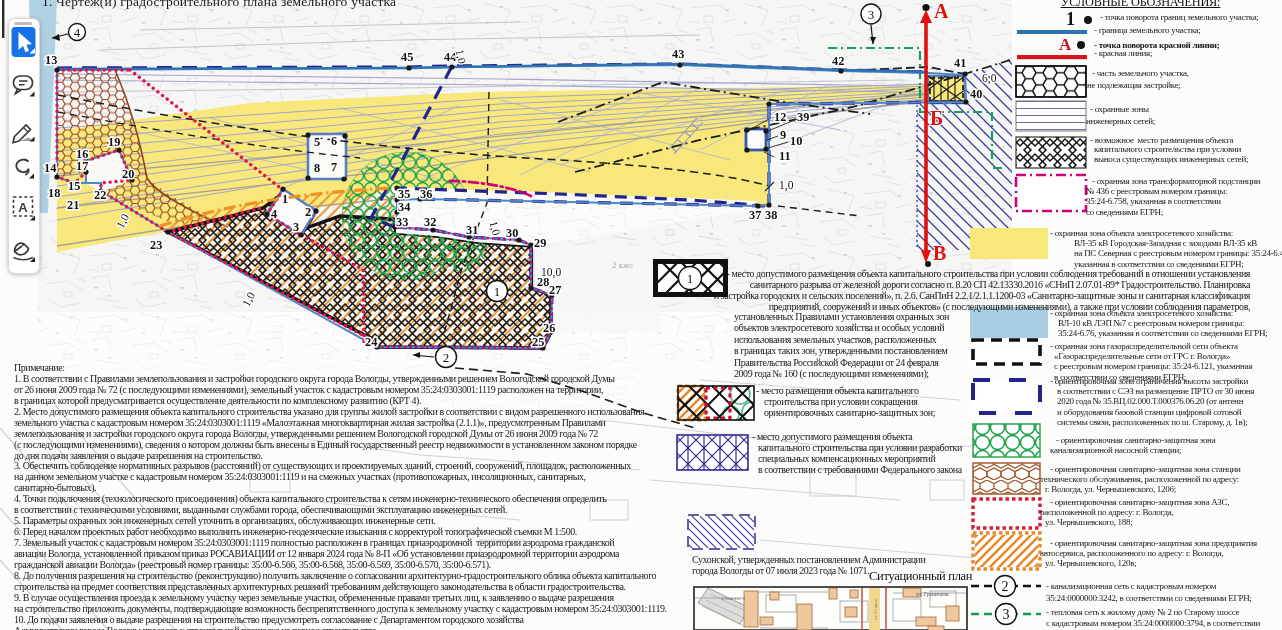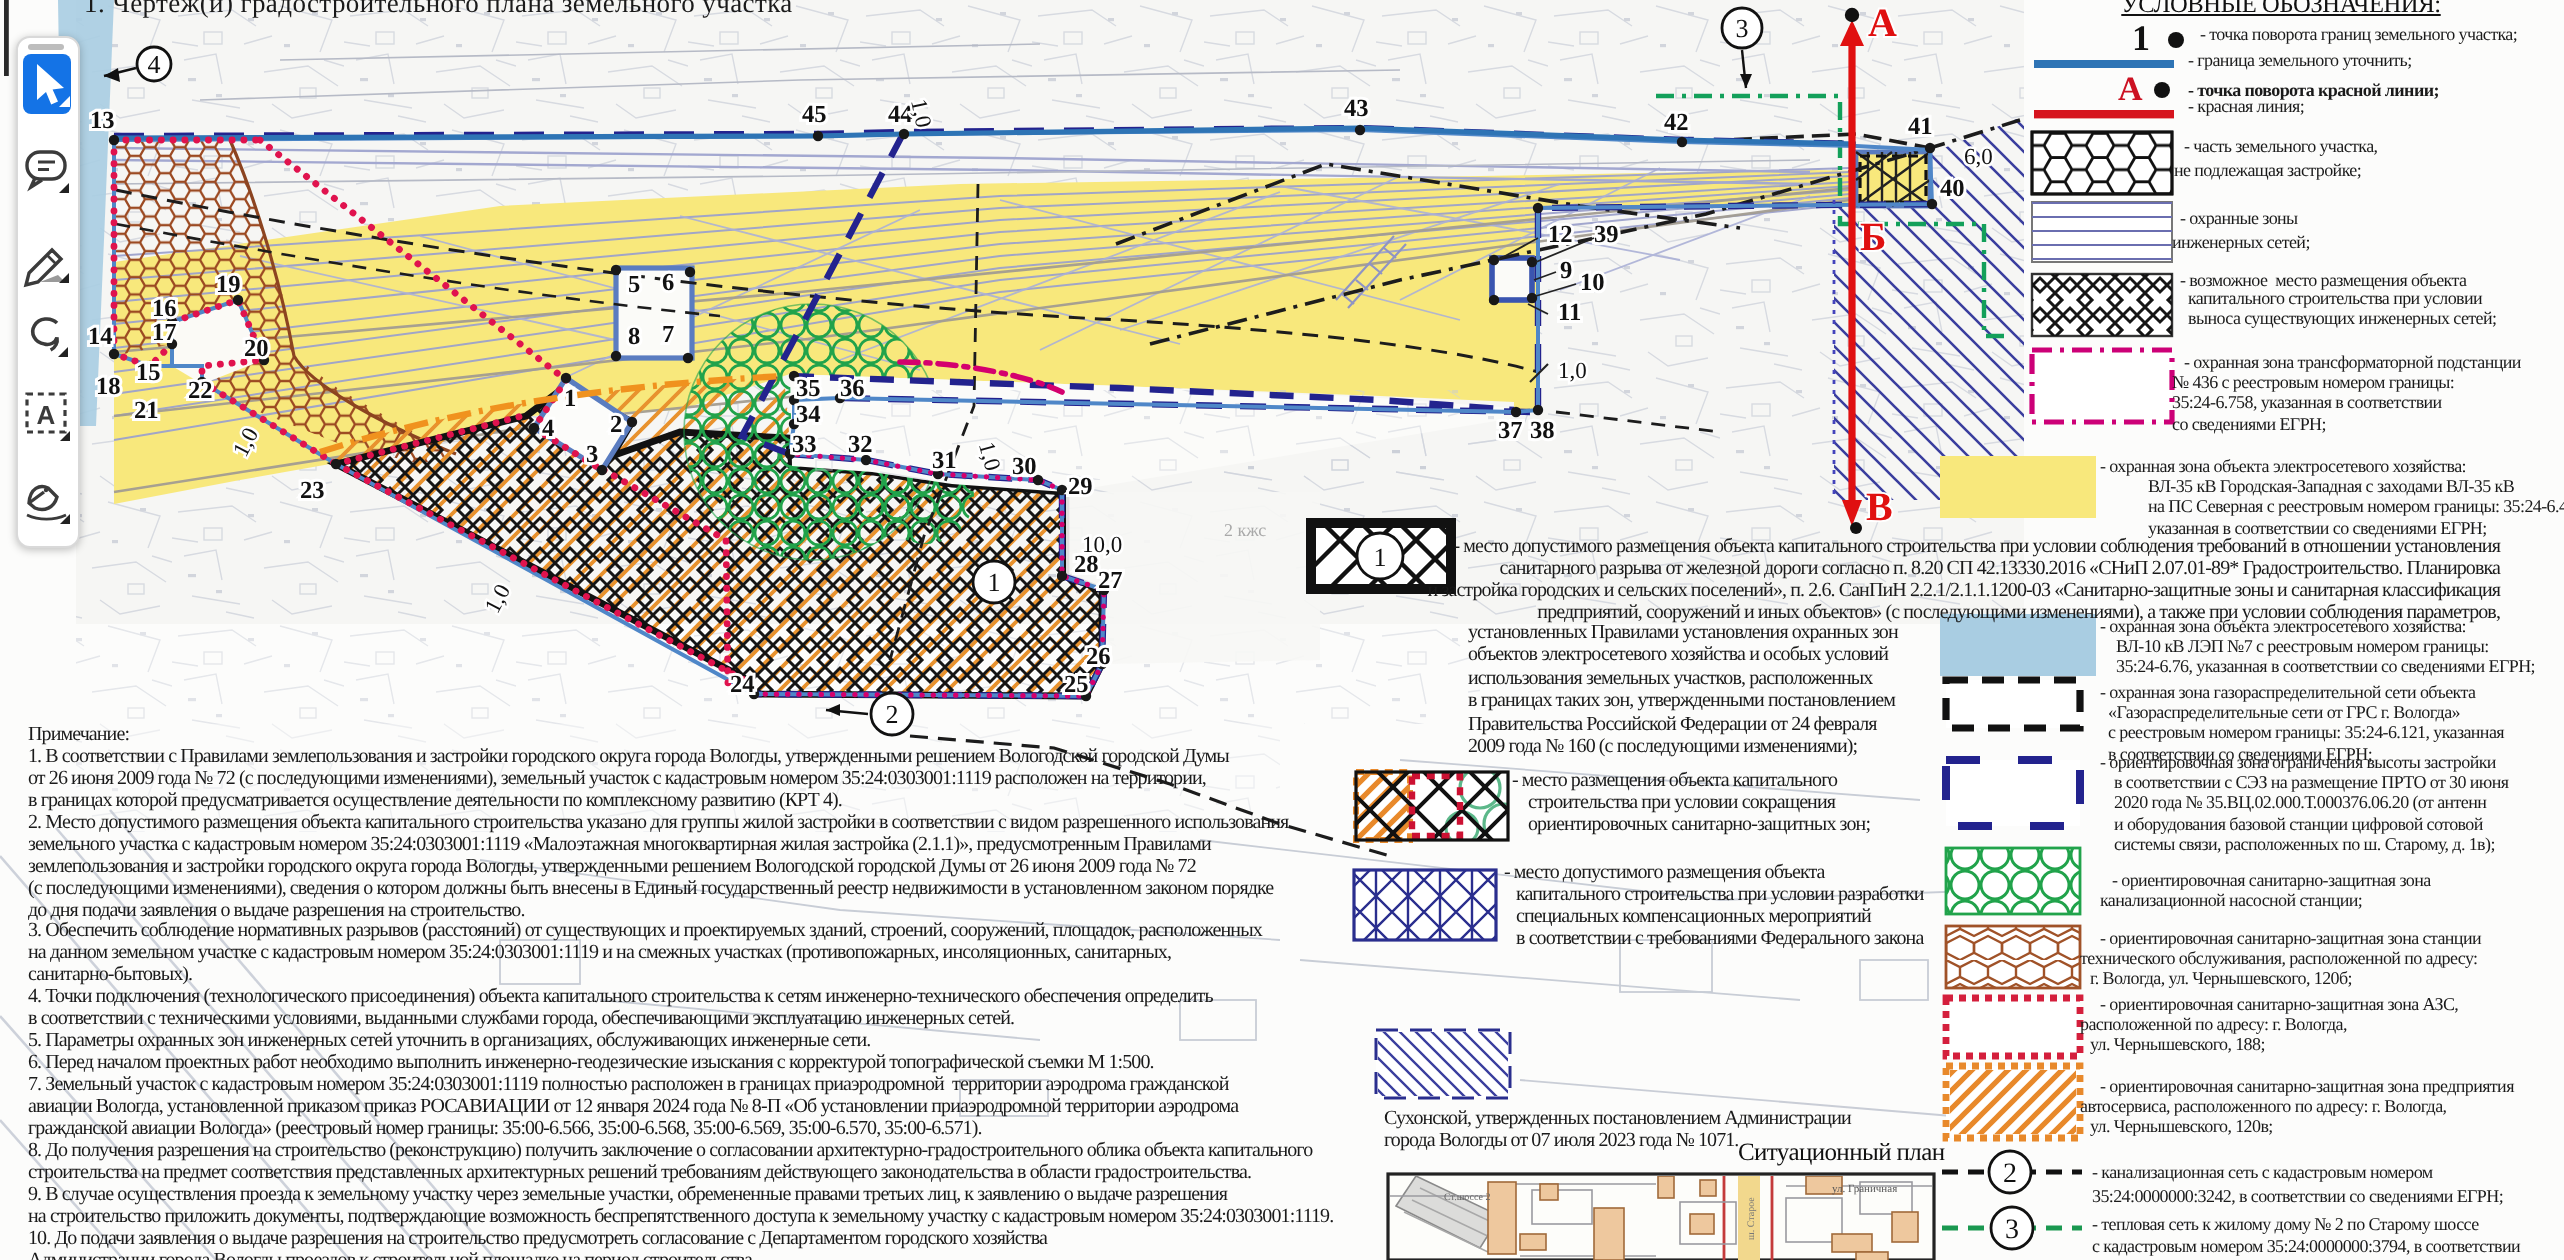--- a/index.html
+++ b/index.html
@@ -573,21 +573,21 @@
 города Вологды от 07 июля 2023 года № 1071.
 </div>
 
 <div class="abs" style="left:869px;top:570px;font:12.5px/13px 'Liberation Serif',serif;letter-spacing:-0.3px;color:#111;">Ситуационный план</div>
 
 <div class="abs" style="left:1013px;top:-4px;width:255px;text-align:center;font:12.3px/13px 'Liberation Serif',serif;letter-spacing:-0.2px;color:#111;text-decoration:underline;">УСЛОВНЫЕ ОБОЗНАЧЕНИЯ:</div>
 
 <div class="abs t9" style="left:1100px;top:12px;line-height:10.2px;">- точка поворота границ земельного участка;
 </div>
 
-<div class="abs t9" style="left:1094px;top:25px;line-height:10.2px;">- граница земельного уточнить;
+<div class="abs t9" style="left:1094px;top:25px;line-height:10.2px;">- граница земельного участка;
 </div>
 
 <div class="abs t9" style="left:1094px;top:39.5px;line-height:10.2px;font-weight:bold;">- точка поворота красной линии;
 </div>
 
 <div class="abs t9" style="left:1094px;top:48px;line-height:10.2px;">- красная линия;
 </div>
 
 <div class="abs t9" style="left:1092px;top:67px;line-height:12px;">- часть земельного участка,
 <span style="margin-left:-5px"></span>не подлежащая застройке;

